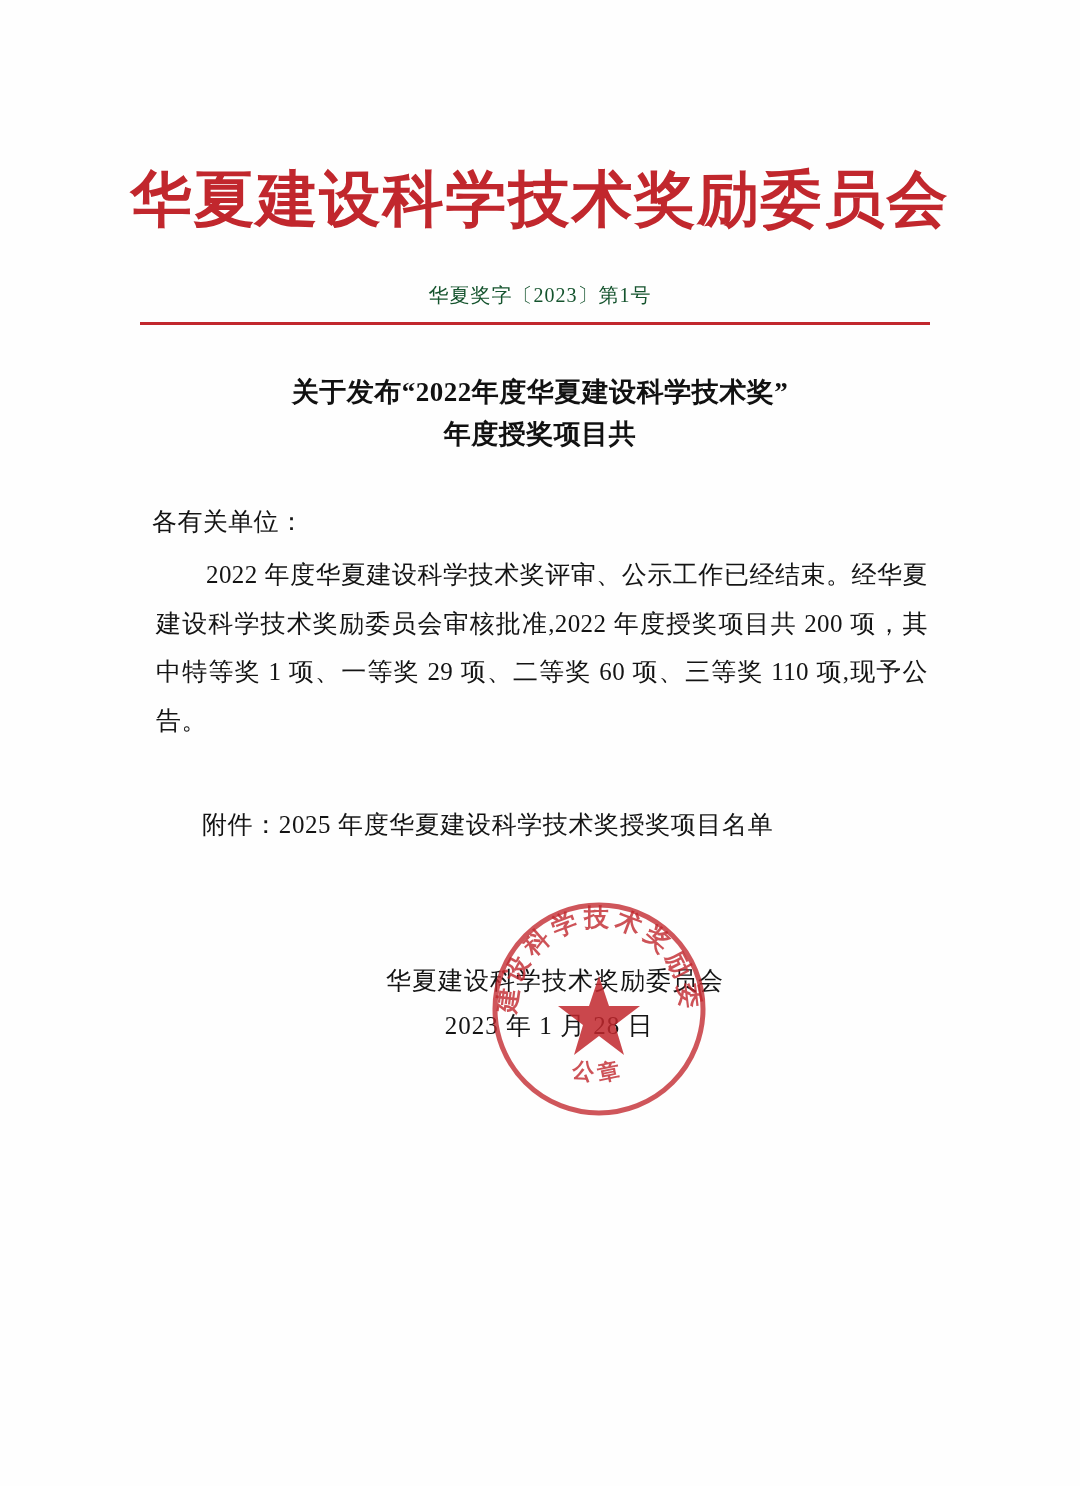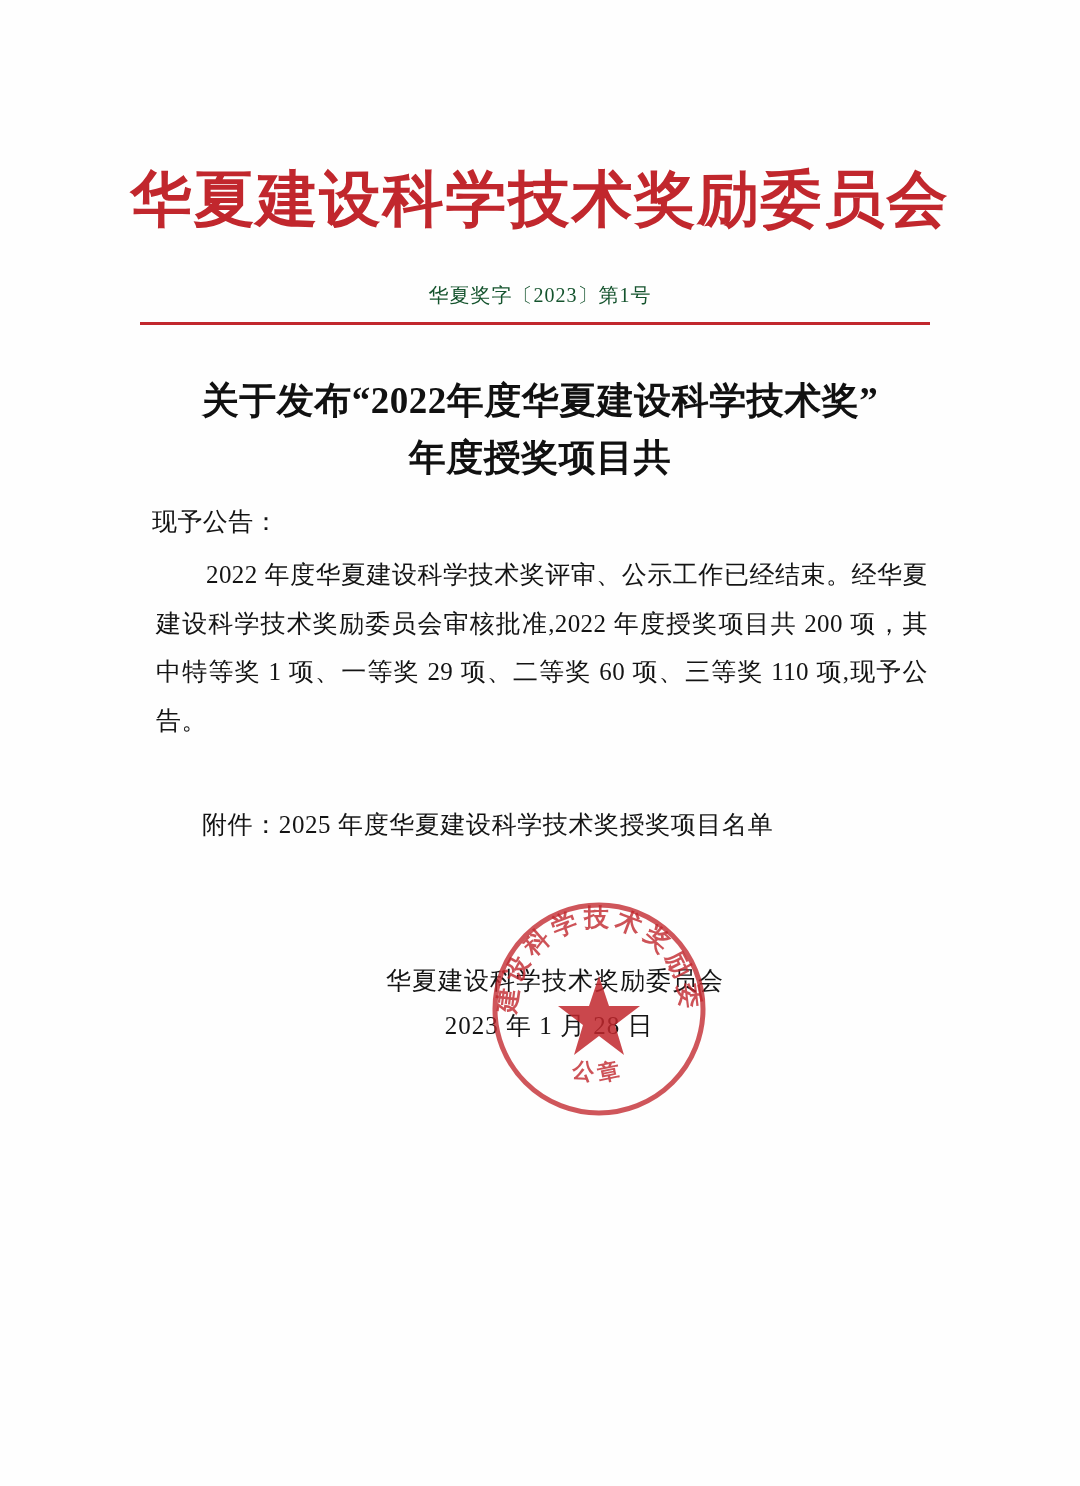--- a/index.html
+++ b/index.html
@@ -61,21 +61,21 @@
   }
 
   
   .headline {
     position: absolute;
     top: 372px;
     left: 0;
     width: 100%;
     text-align: center;
     font-weight: bold;
-    font-size: 37px;
+    font-size: 27px;
     line-height: 1.55;
     letter-spacing: 0.5px;
     color: #111;
   }
   .headline-line { display: block; }
 
   
   .body-block {
     position: absolute;
     top: 498px;
@@ -137,21 +137,21 @@
   <div class="doc-number">华夏奖字〔2023〕第1号</div>
 
   <div class="red-rule"></div>
 
   <div class="headline">
     <span class="headline-line">关于发布“2022年度华夏建设科学技术奖”</span>
     <span class="headline-line">年度授奖项目共</span>
   </div>
 
   <div class="body-block">
-    <p class="salutation">现予公告：</p>
+    <p class="salutation">各有关单位：</p>
     <p class="para">2022 年度华夏建设科学技术奖评审、公示工作已经结束。经华夏建设科学技术奖励委员会审核批准,2022 年度授奖项目共 200 项，其中特等奖 1 项、一等奖 29 项、二等奖 60 项、三等奖 110 项,现予公告。</p>
     <p class="attachment">附件：2025 年度华夏建设科学技术奖授奖项目名单</p>
   </div>
 
   <div class="signature">
     <span class="signature-org">华夏建设科学技术奖励委员会</span>
     <span class="signature-date">2023 年 1 月 28 日</span>
   </div>
 
   <div class="seal">

